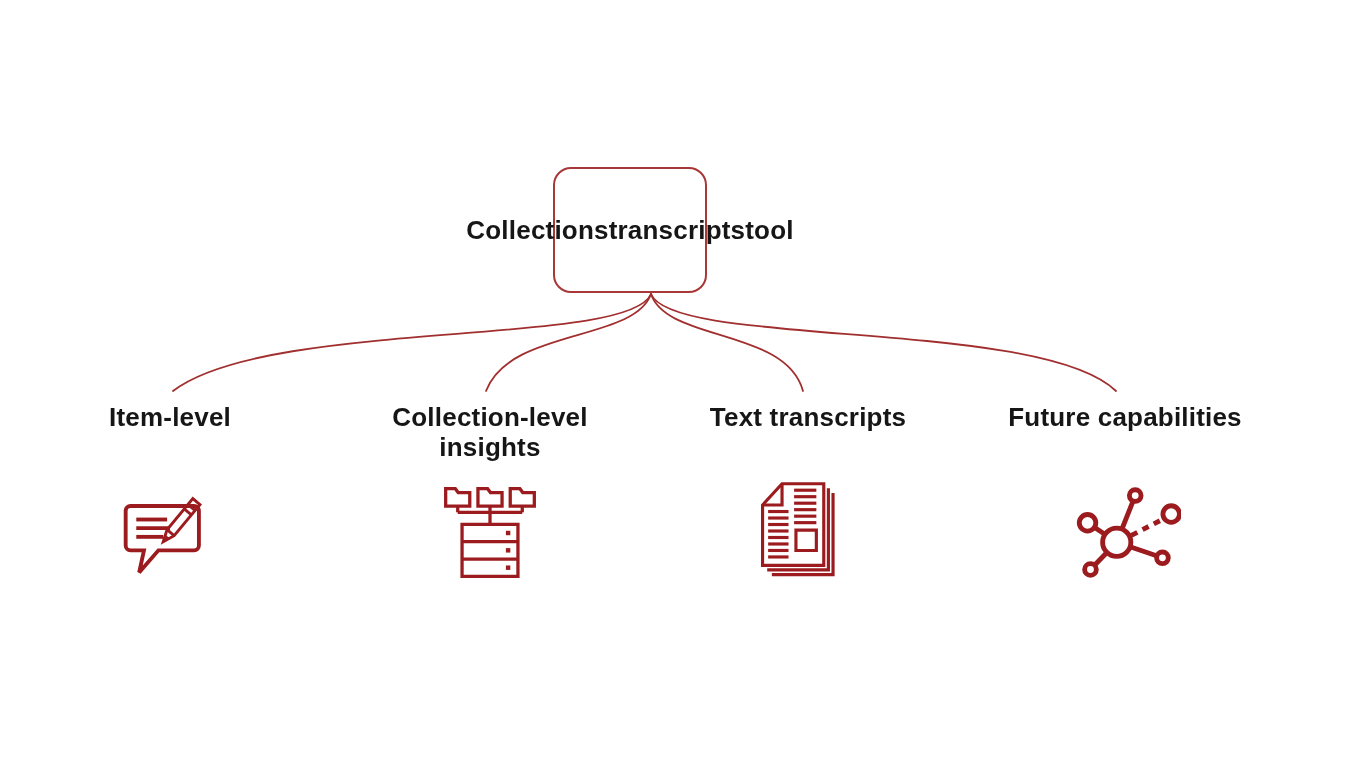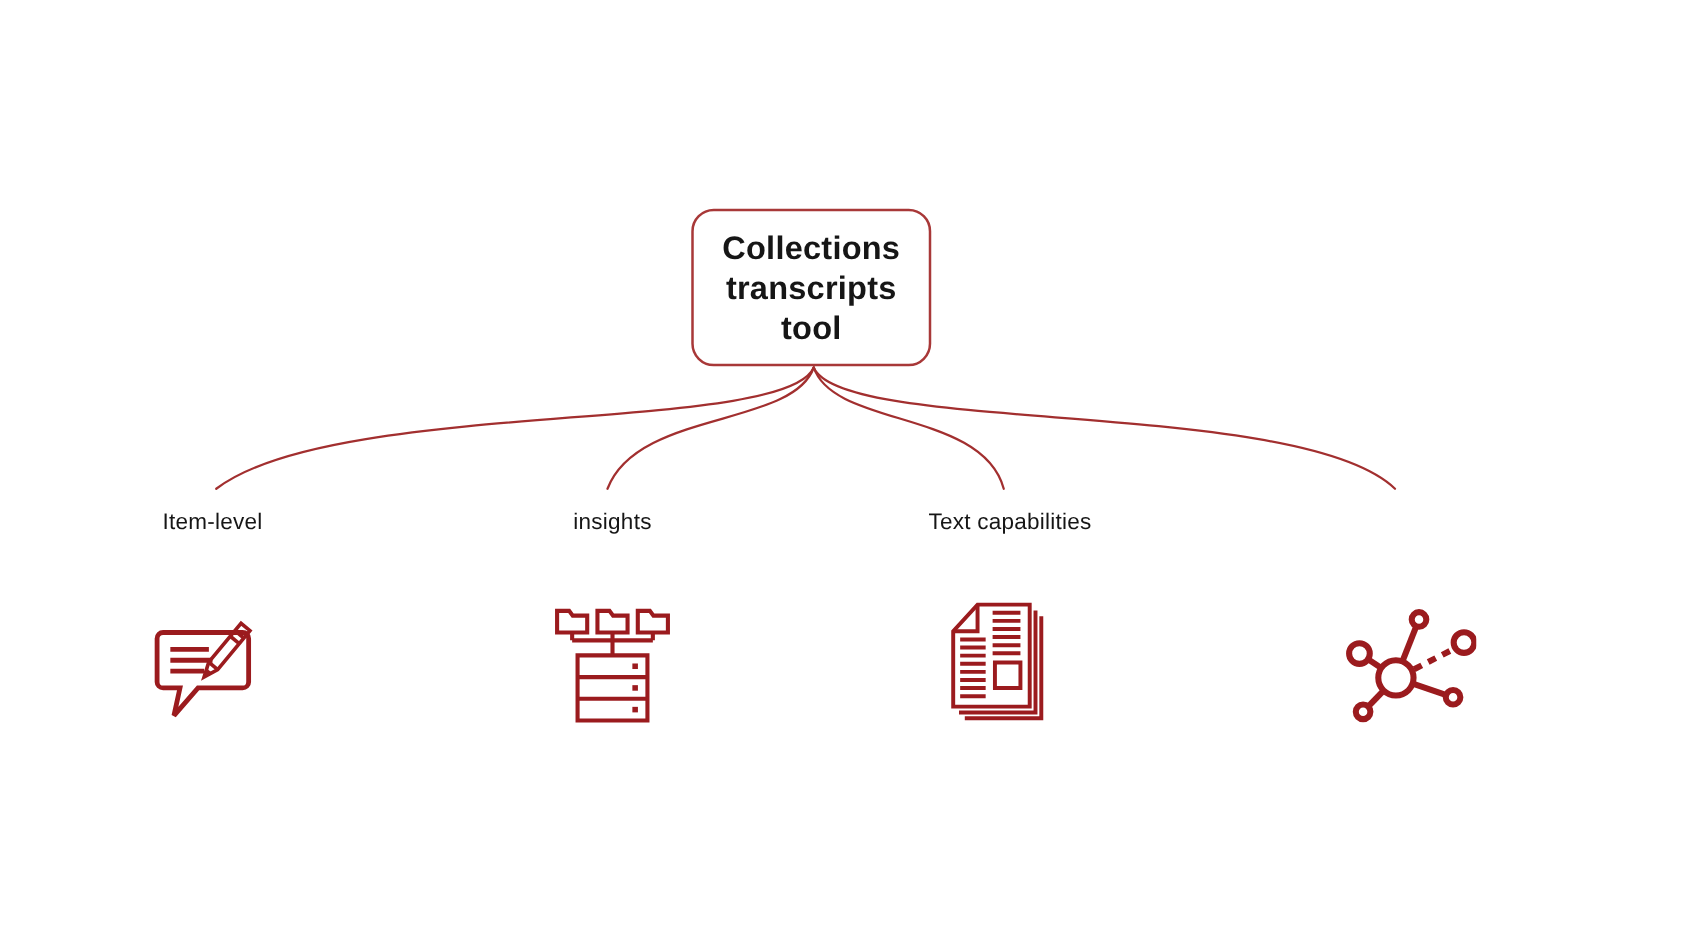--- a/index.html
+++ b/index.html
@@ -19,27 +19,27 @@
     width: 1350px;
     height: 759px;
     background: var(--background);
     overflow: hidden;
   }
   
   .root-box {
     position: absolute;
     left: 553px;
     top: 167px;
-    width: 192px;
+    width: 154px;
     height: 126px;
     border: 2px solid var(--box-border-red);
     border-radius: 18px;
     background: #ffffff;
     display: flex;
-    flex-direction: column;
+    flex-direction: row;
     align-items: center;
     justify-content: center;
     z-index: 2;
   }
   .root-box .line {
     display: block;
     font-size: 26px;
     line-height: 32px;
     font-weight: bold;
     color: var(--text-color);
@@ -63,23 +63,23 @@
   
   .branch {
     position: absolute;
     top: 402px;
     width: 280px;
     height: 200px;
     text-align: center;
   }
   .branch .label-line {
     display: block;
-    font-size: 18px;
+    font-size: 26px;
     line-height: 30px;
-    font-weight: normal;
+    font-weight: bold;
     color: var(--text-color);
     letter-spacing: 0.2px;
   }
   .branch .icon-wrap {
     position: absolute;
     top: 78px;
     left: 0;
     width: 100%;
     display: flex;
     justify-content: center;
@@ -129,20 +129,21 @@
         <path class="st" style="stroke-width:3" d="M48,64 L51.9,51.6 L78.7,19.3 L86.1,25.5 L59.3,57.8 Z"></path>
         <path class="st" style="stroke-width:3" d="M51.9,51.6 L59.3,57.8"></path>
         <path class="st" style="stroke-width:3" d="M69.8,30.1 L77.2,36.2"></path>
         <path class="st" style="stroke-width:3" d="M73.6,25.5 L81,31.6"></path>
         <path class="fillred" d="M48,64 L54.4,60.2 L50.5,57 Z"></path>
       </svg>
     </div>
   </div>
 
   <div class="branch" style="left:350px">
+    <span class="label-line">Collection-level</span>
     <span class="label-line">insights</span>
     <div class="icon-wrap">
       <svg class="icon-svg" width="106" height="106" viewBox="0 0 110 110" xmlns="http://www.w3.org/2000/svg">
 
         <path class="st" d="M9,27 V9 H19 L22,13 H34 V27 Z"></path>
         <path class="st" d="M42.5,27 V9 H52.5 L55.5,13 H67.5 V27 Z"></path>
         <path class="st" d="M76,27 V9 H86 L89,13 H101 V27 Z"></path>
 
         <path class="st" d="M21.5,27 V33.5"></path>
         <path class="st" d="M88.5,27 V33.5"></path>
@@ -153,21 +154,21 @@
         <path class="st" d="M26,64 H84"></path>
         <path class="st" d="M26,82 H84"></path>
         <rect class="fillred" x="71.5" y="52.7" width="4.6" height="4.6"></rect>
         <rect class="fillred" x="71.5" y="70.7" width="4.6" height="4.6"></rect>
         <rect class="fillred" x="71.5" y="88.7" width="4.6" height="4.6"></rect>
       </svg>
     </div>
   </div>
 
   <div class="branch" style="left:668px">
-    <span class="label-line">Text capabilities</span>
+    <span class="label-line">Text transcripts</span>
     <span class="label-line"></span>
     <div class="icon-wrap">
       <svg class="icon-svg" width="102" height="102" viewBox="0 0 110 110" xmlns="http://www.w3.org/2000/svg">
 
         <path class="st" d="M82,14 V102 H16"></path>
         <path class="st" d="M77,9 V97 H11"></path>
 
         <path class="st whitefill" d="M27,4 H72 V92 H6 V27 Z"></path>
         <path class="st" d="M27,4 V27 H6"></path>
 
@@ -186,20 +187,21 @@
         <path class="st" d="M12,69 H34"></path>
         <path class="st" d="M12,76 H34"></path>
         <path class="st" d="M12,83 H34"></path>
 
         <path class="st" d="M42,54 H64 V76 H42 Z"></path>
       </svg>
     </div>
   </div>
 
   <div class="branch" style="left:985px">
+    <span class="label-line">Future capabilities</span>
     <span class="label-line"></span>
     <div class="icon-wrap">
       <svg class="icon-svg" width="112" height="107" viewBox="0 0 115 110" xmlns="http://www.w3.org/2000/svg">
 
         <path class="st st5" d="M49,64 L68,16"></path>
         <path class="st st5" d="M49,64 L19,44"></path>
         <path class="st st5 dashed" d="M64,57 L97,40"></path>
         <path class="st st5" d="M49,64 L96,80"></path>
         <path class="st st5" d="M49,64 L22,92"></path>
 

